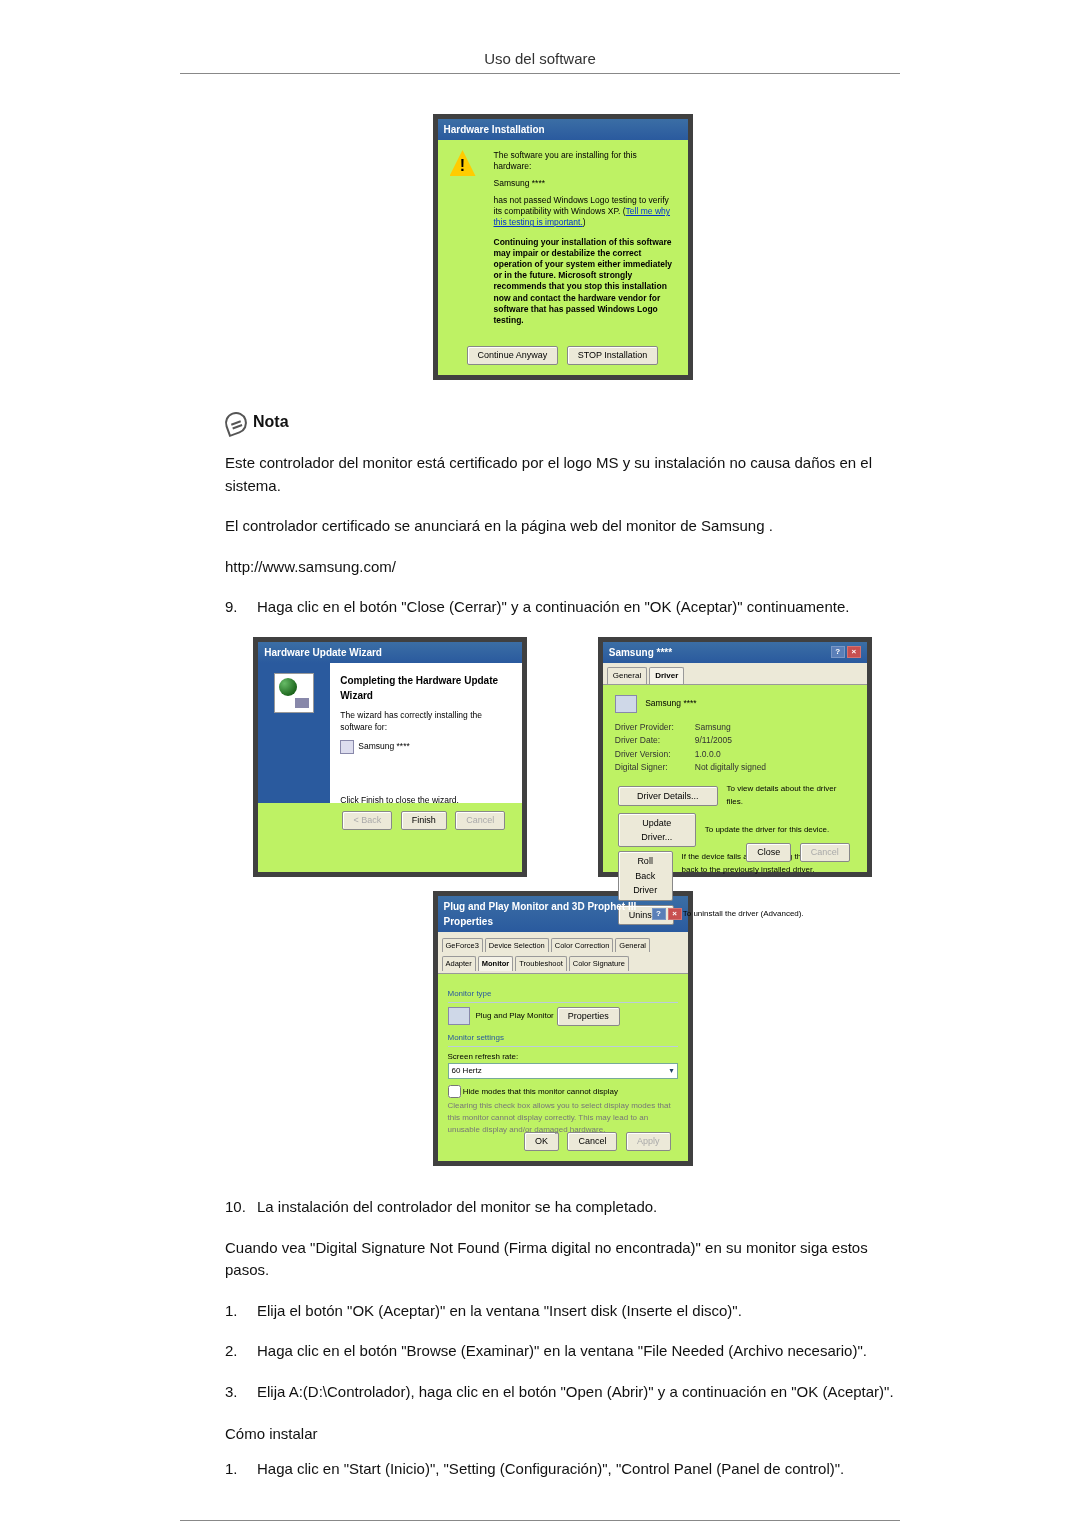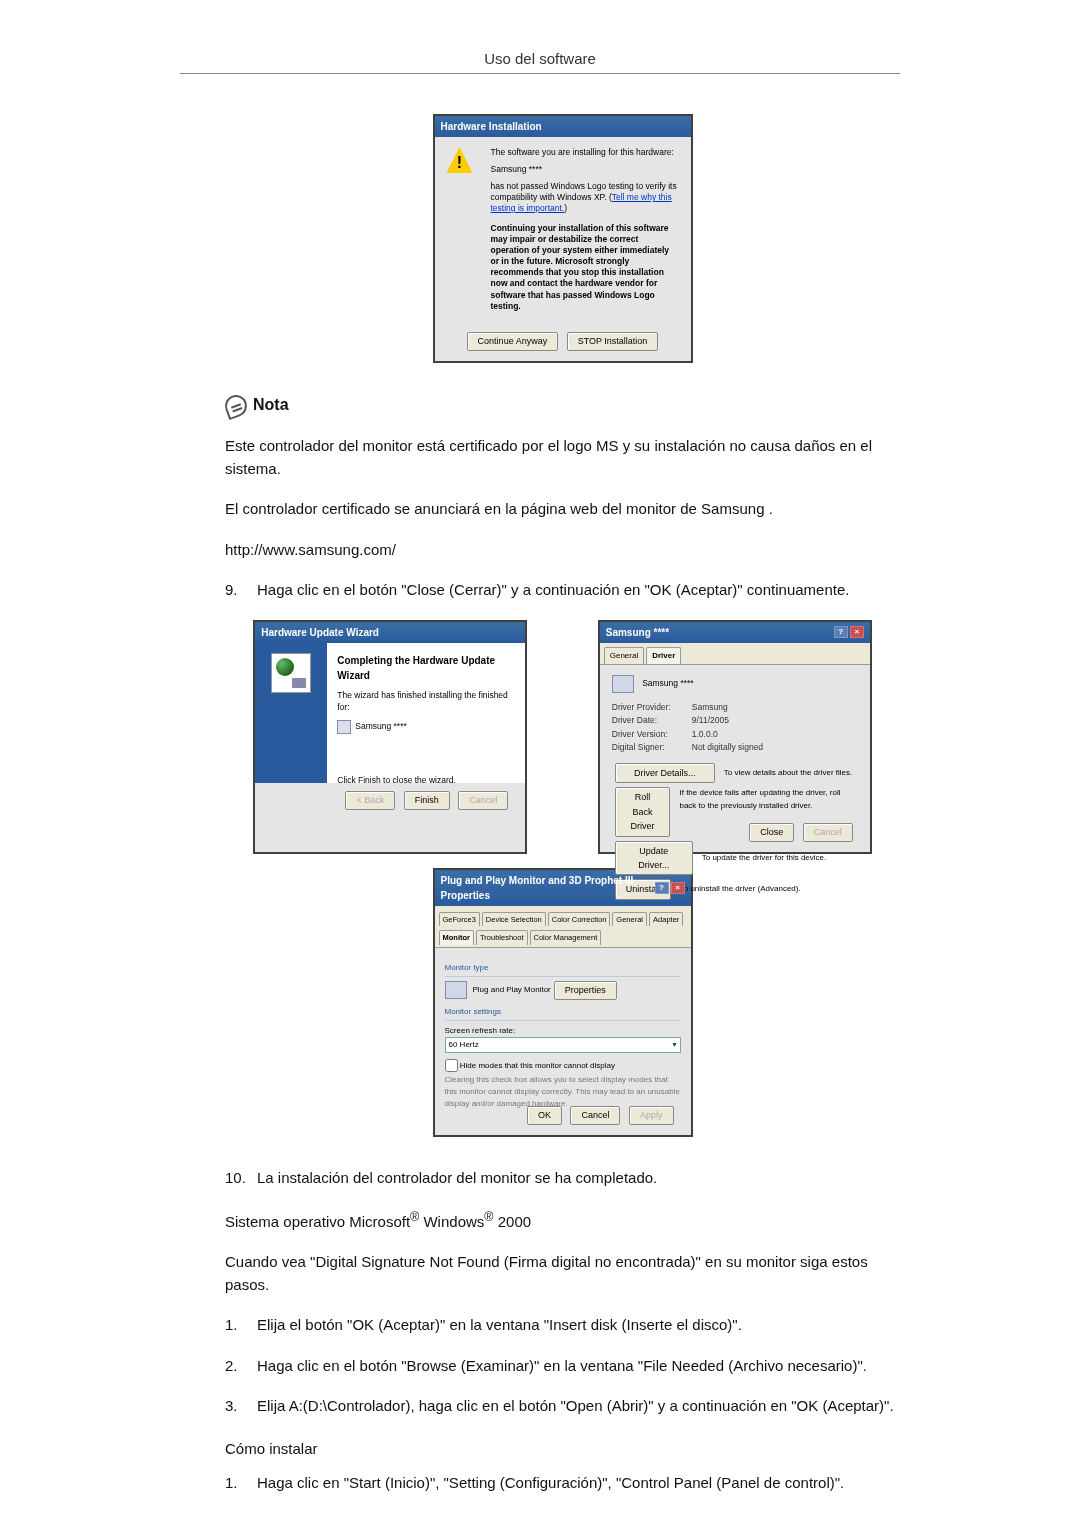--- a/index.html
+++ b/index.html
@@ -64,22 +64,22 @@
     width: 10px; height: 2px;
     background: #555;
     top: 8px; left: 4px;
     box-shadow: 0 4px 0 #555;
   }
   .note-label { font-weight: bold; font-size: 16px; }
   .subhead { margin: 20px 0 12px 0; }
 
   
   .dialog {
-    background: #e5e5e5;
-    border: 2px solid #404040;
+    background: #bef264;
+    border: 5px solid #404040;
     font-family: Tahoma, Arial, sans-serif;
     font-size: 9px;
     color: #000;
     margin: 0 auto;
   }
   .titlebar {
     background: linear-gradient(#3b6ea5, #2a5a9e);
     color: #fff;
     padding: 3px 6px;
     font-weight: bold;
@@ -294,21 +294,21 @@
       <div class="dialog wizard">
         <div class="titlebar">
           <span>Hardware Update Wizard</span>
         </div>
         <div class="wizard-body">
           <div class="wizard-left">
             <div class="wiz-icon"></div>
           </div>
           <div class="wizard-right">
             <div class="title">Completing the Hardware Update Wizard</div>
-            <div class="sub">The wizard has finished installing the finished for:</div>
+            <div class="sub">The wizard has correctly installing the software for:</div>
             <div><span class="mini-icon"></span><span>Samsung ****</span></div>
             <div class="finish">Click Finish to close the wizard.</div>
           </div>
         </div>
         <div class="btnrow right">
           <span class="winbtn disabled">&lt; Back</span>
           <span class="winbtn">Finish</span>
           <span class="winbtn disabled">Cancel</span>
         </div>
       </div>
@@ -343,27 +343,27 @@
               <div class="props-val">1.0.0.0</div>
             </div>
           <div class="props-row">
               <div class="props-label">Digital Signer:</div>
               <div class="props-val">Not digitally signed</div>
             </div>
           <div style="margin-top:8px; display:flex; gap:6px; align-items:center;">
             <span class="winbtn" style="width:100px;text-align:center">Driver Details...</span>
             <span style="font-size:8px">To view details about the driver files.</span>
           </div>
+          <div style="margin-top:4px; display:flex; gap:6px; align-items:center;">
+            <span class="winbtn" style="width:78px;text-align:center">Update Driver...</span>
+            <span style="font-size:8px">To update the driver for this device.</span>
+          </div>
           <div style="margin-top:4px; display:flex; gap:6px; align-items:flex-start;">
             <span class="winbtn" style="width:78px;text-align:center">Roll Back Driver</span>
             <span style="font-size:8px">If the device fails after updating the driver, roll back to the previously installed driver.</span>
-          </div>
-          <div style="margin-top:4px; display:flex; gap:6px; align-items:center;">
-            <span class="winbtn" style="width:78px;text-align:center">Update Driver...</span>
-            <span style="font-size:8px">To update the driver for this device.</span>
           </div>
           <div style="margin-top:4px; display:flex; gap:6px; align-items:center;">
             <span class="winbtn" style="width:56px;text-align:center">Uninstall</span>
             <span style="font-size:8px">To uninstall the driver (Advanced).</span>
           </div>
         </div>
         <div class="btnrow right">
           <span class="winbtn">Close</span>
           <span class="winbtn disabled">Cancel</span>
         </div>
@@ -379,21 +379,21 @@
         </span>
       </div>
       <div class="tabstrip">
         <div class="tab">GeForce3</div>
         <div class="tab">Device Selection</div>
         <div class="tab">Color Correction</div>
         <div class="tab">General</div>
         <div class="tab">Adapter</div>
         <div class="tab active">Monitor</div>
         <div class="tab">Troubleshoot</div>
-        <div class="tab">Color Management</div>
+        <div class="tab">Color Signature</div>
       </div>
       <div class="sp-body">
         <div class="sp-group">Monitor type</div>
         <div class="sp-line"></div>
         <div style="display:flex;align-items:center;">
           <span><span class="props-icon"></span><span>Plug and Play Monitor</span></span>
           <span class="winbtn">Properties</span>
         </div>
         <div class="sp-group">Monitor settings</div>
         <div class="sp-line"></div>
@@ -413,23 +413,20 @@
         <span class="winbtn">Cancel</span>
         <span class="winbtn disabled">Apply</span>
       </div>
     </div>
 
     <div class="ol-item">
       <div class="ol-num">10.</div>
       <div class="ol-text">La instalación del controlador del monitor se ha completado.</div>
     </div>
 
-    <div class="para">
-      <span>Sistema operativo Microsoft</span><sup>®</sup><span> Windows</span><sup>®</sup><span> 2000</span>
-    </div>
 
     <div class="para">Cuando vea "Digital Signature Not Found (Firma digital no encontrada)" en su monitor siga estos pasos.</div>
 
     <div class="ol-item">
       <div class="ol-num">1.</div>
       <div class="ol-text">Elija el botón "OK (Aceptar)" en la ventana "Insert disk (Inserte el disco)".</div>
     </div>
     <div class="ol-item">
       <div class="ol-num">2.</div>
       <div class="ol-text">Haga clic en el botón "Browse (Examinar)" en la ventana "File Needed (Archivo necesario)".</div>

